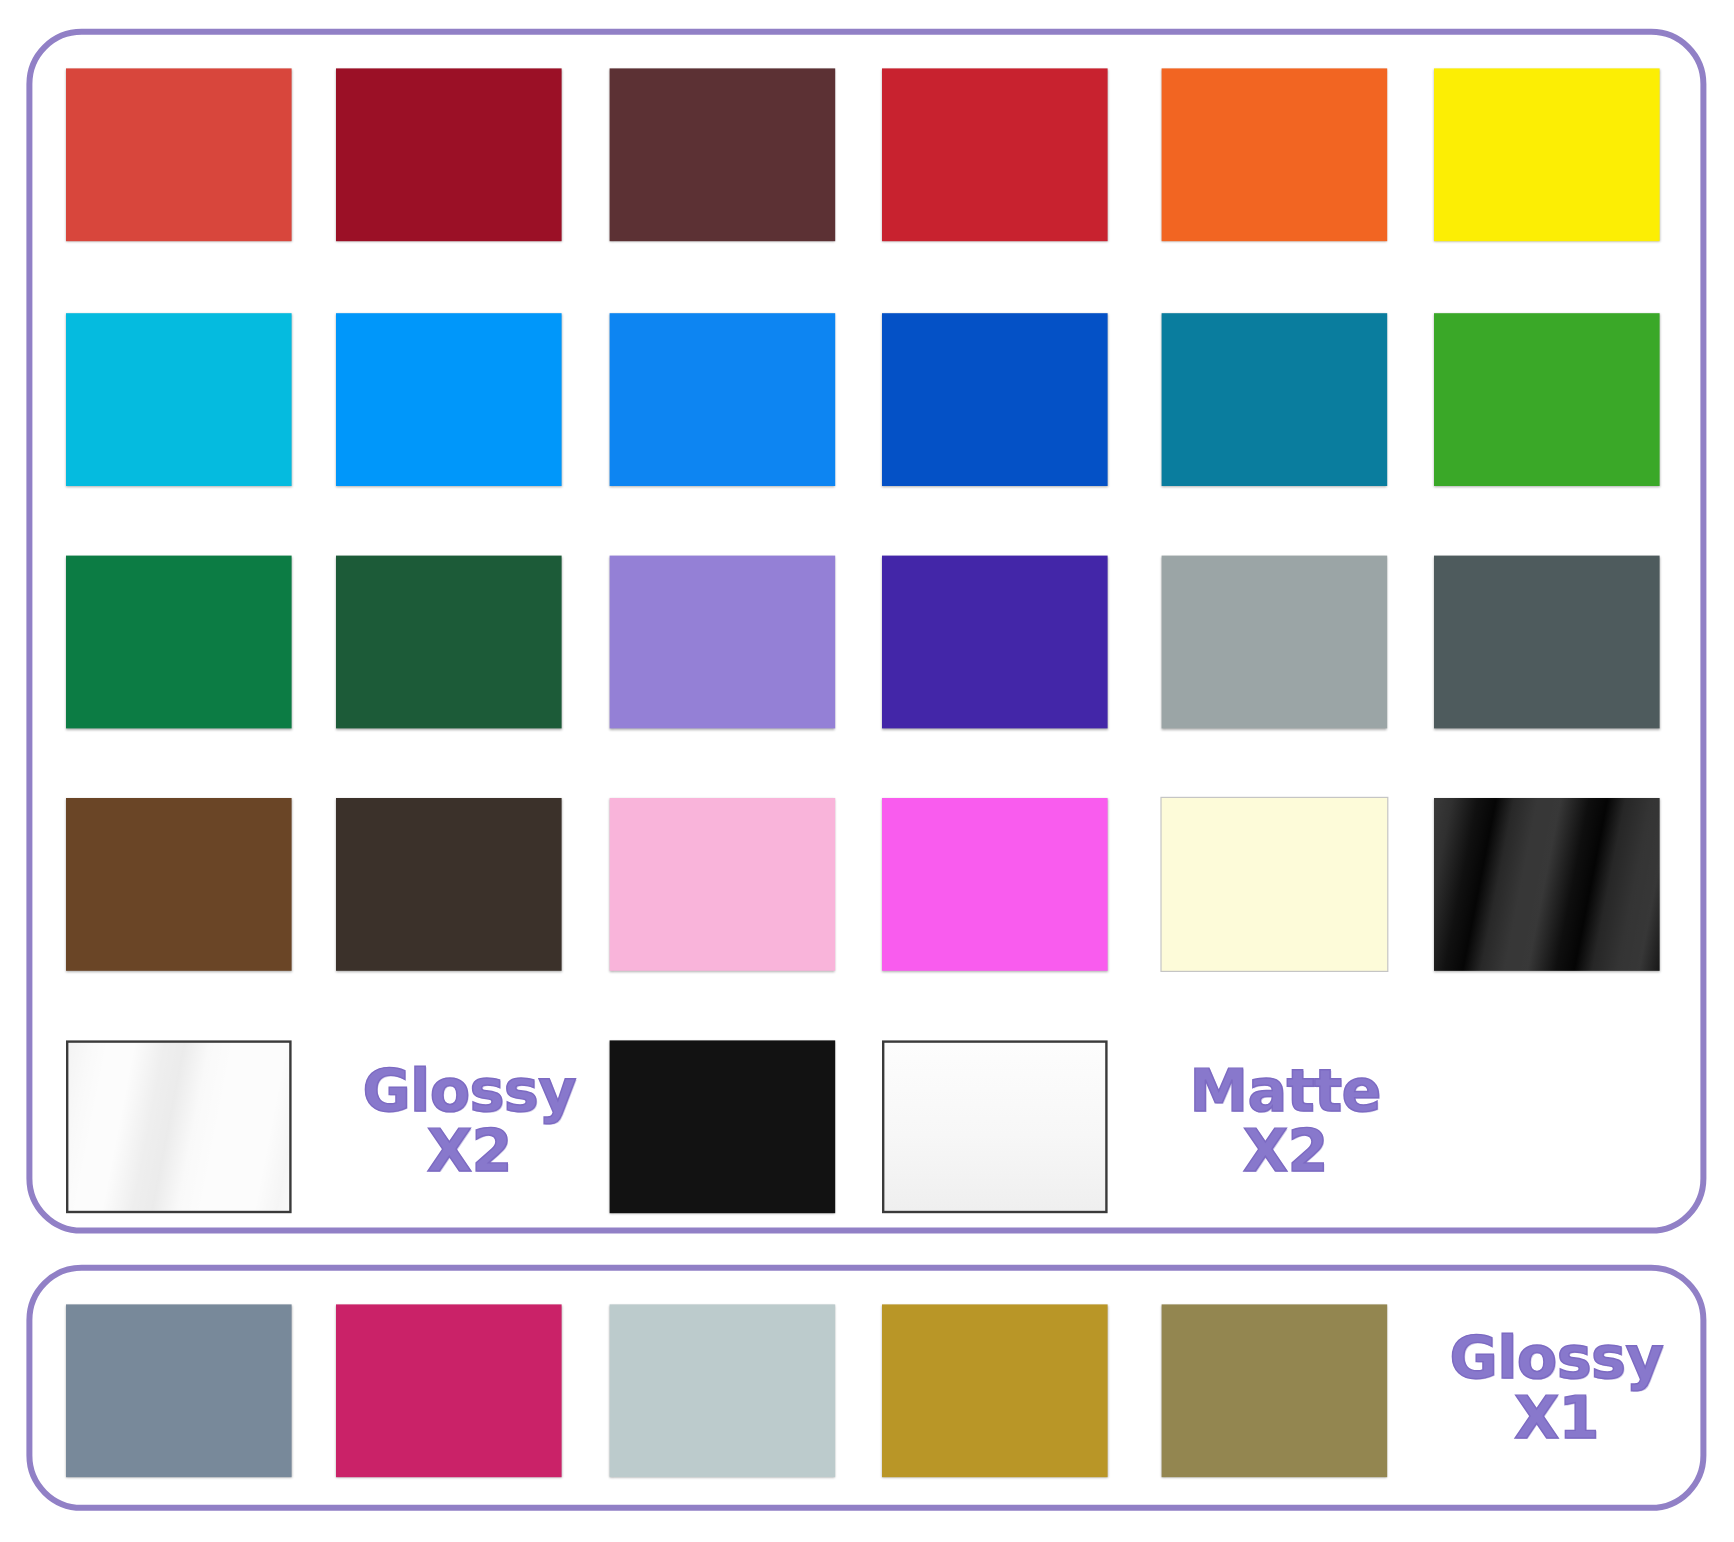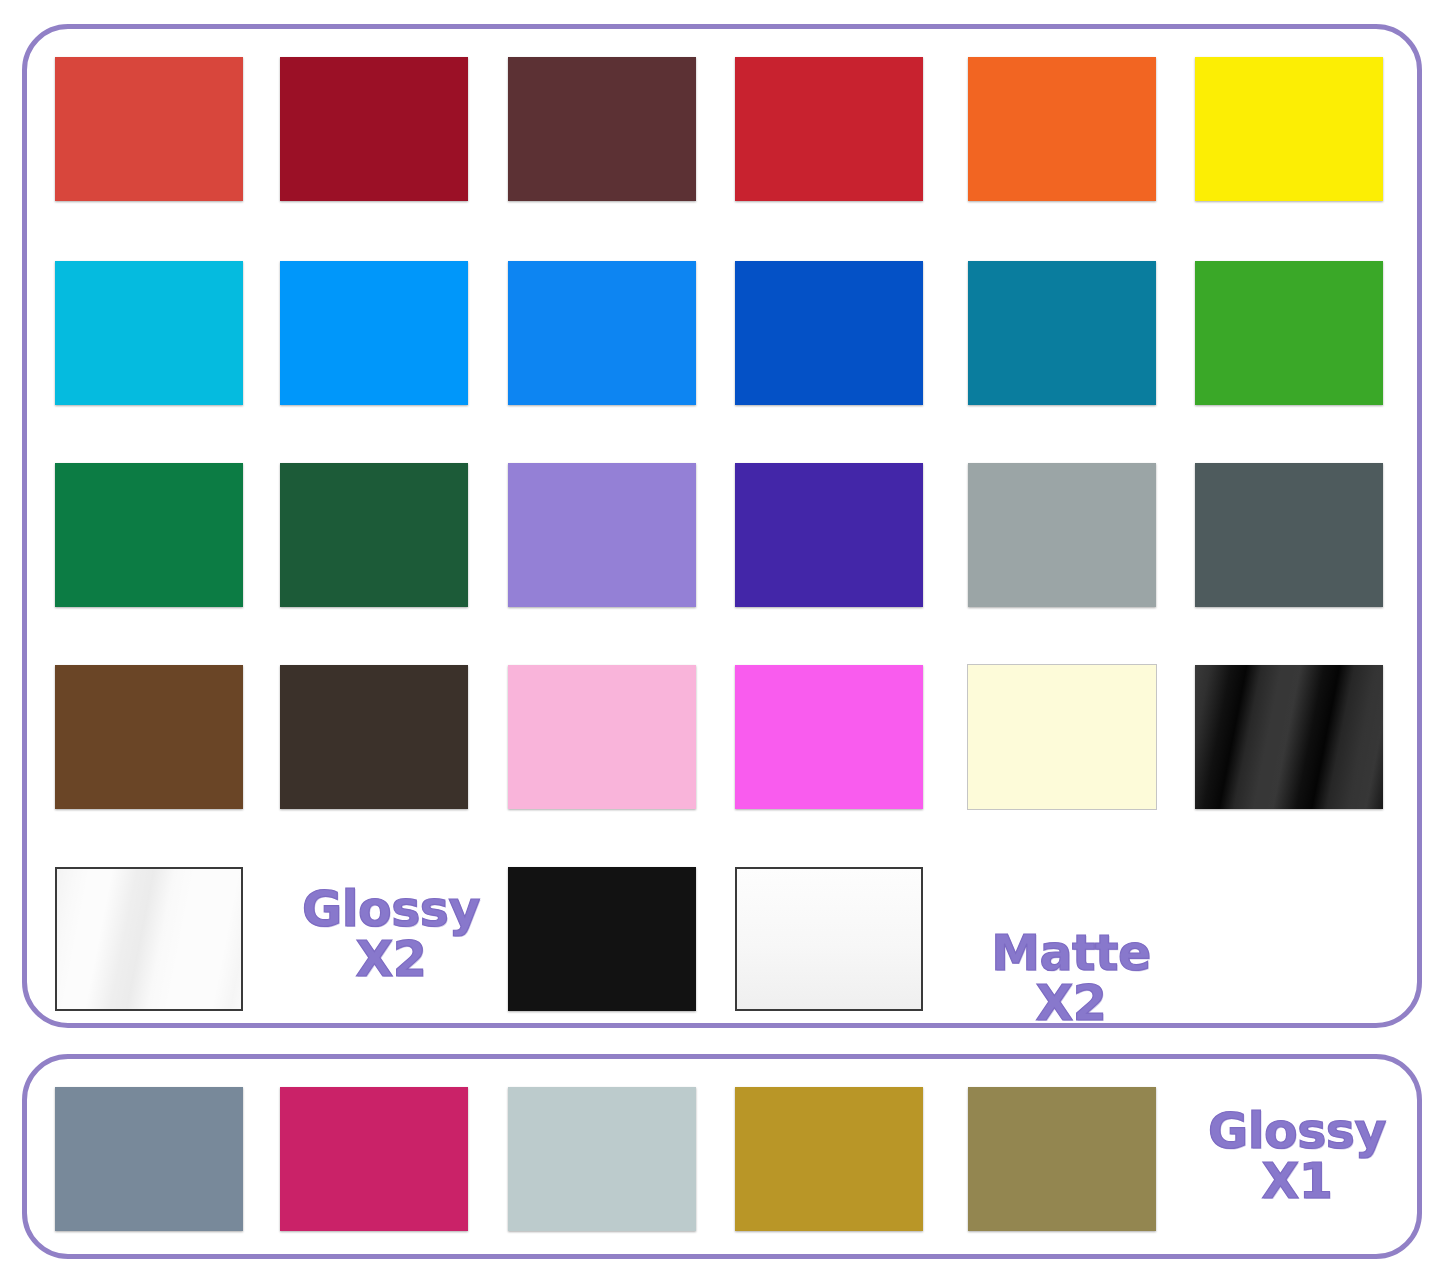--- a/index.html
+++ b/index.html
@@ -160,21 +160,21 @@
       <div class="swatch thinframe gloss-white" style="left:28px;  top:838px; background:#FCFCFC; overflow:hidden;"></div>
 
       <div class="label" style="left:258px; top:856px; width:212px;">Glossy
 X2</div>
 
       <div class="swatch" style="left:481px; top:838px; background:#121212;"></div>
 
       <div class="swatch thinframe" style="left:708px; top:838px;
                   background:linear-gradient(180deg,#FDFDFD 0%,#F7F7F7 55%,#EFEFEF 100%);"></div>
 
-      <div class="label" style="left:938px; top:900px; width:212px;">Matte
+      <div class="label" style="left:938px; top:856px; width:212px;">Matte
 X2</div>
 
     </div>
   </div>
 
   <div class="panel panel-extra">
     <div class="grid">
 
       <div class="swatch" style="left:28px;  top:28px; background:#78899A;"></div>
       <div class="swatch" style="left:253px; top:28px; background:#CA2268;"></div>

